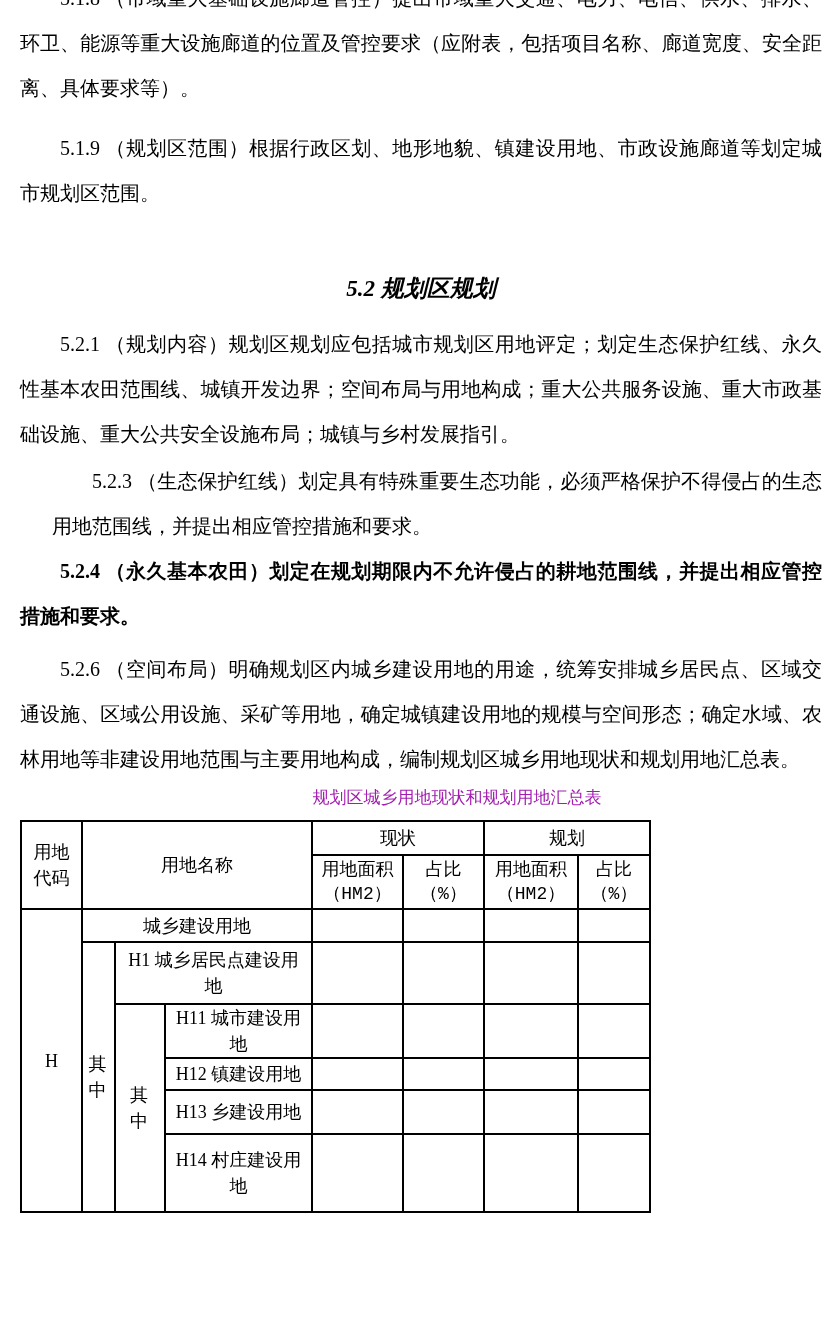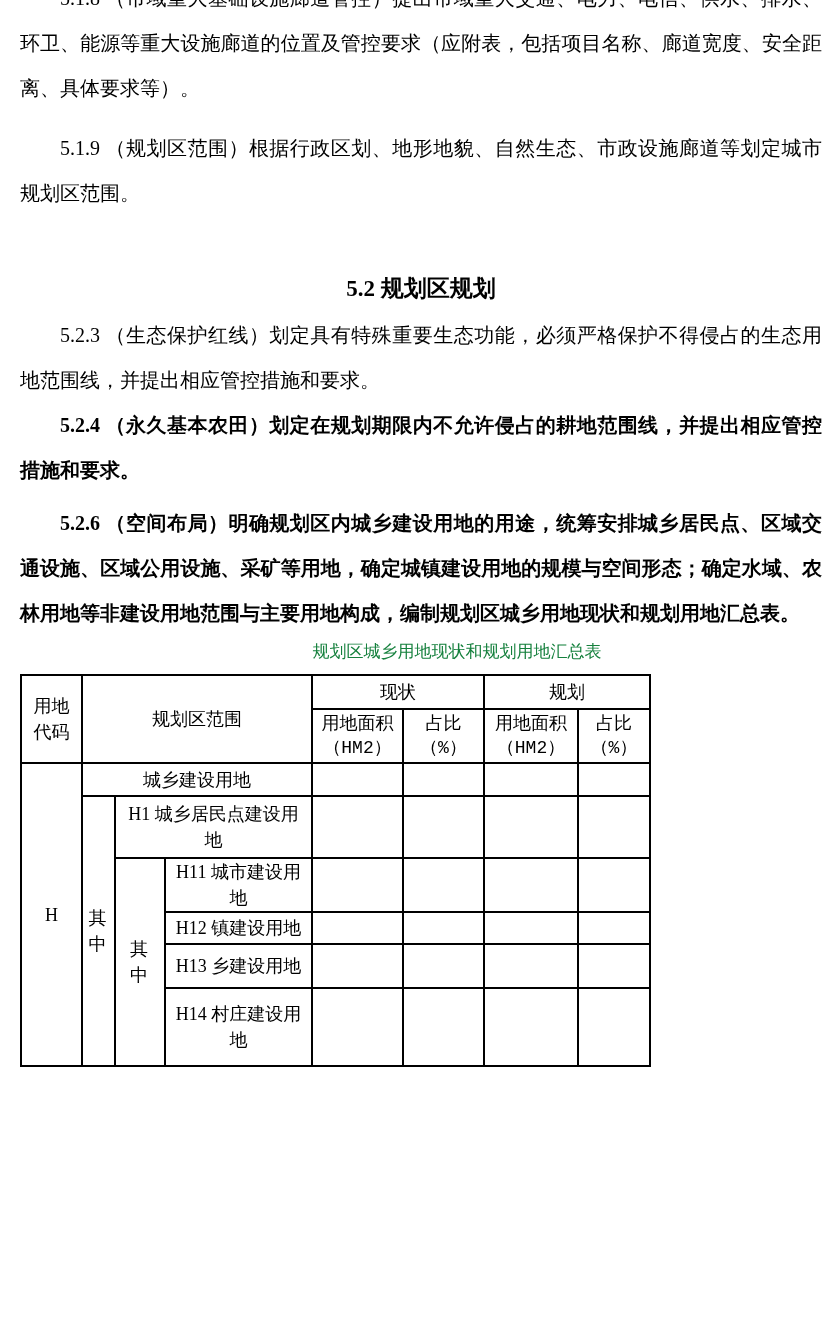--- a/index.html
+++ b/index.html
@@ -18,38 +18,39 @@
     font-size: 20px;
     line-height: 45px;
     text-align: justify;
     text-indent: 2em;
     color: #000;
   }
   p.cut-top { margin-top: -24px; }
   p.p519 { margin-top: 15px; }
   p.p521 { margin-top: 11px; }
   p.p522 { margin-top: 3px; }
-  p.p523 { margin-top: 2px; }
+  p.p523 { margin-top: 2px; margin-left: 32px; }
   p.p524 { margin-top: 0; font-weight: bold; }
   p.p525 { margin-top: 0; }
-  p.p526 { margin-top: 8px; font-weight: bold; }
+  p.p526 { margin-top: 8px; }
   h2.heading {
     margin: 50px 0 0 0;
     font-size: 23px;
     line-height: 45px;
     font-weight: bold;
     text-align: center;
     font-family: "Liberation Serif", "DejaVu Serif", serif;
+    font-style: italic;
   }
   .caption {
     margin: 2px 0 0 72px;
     font-size: 17px;
     line-height: 28px;
     text-align: center;
-    color: #15803d;
+    color: #a21caf;
   }
   table.landuse {
     margin-top: 8px;
     border-collapse: collapse;
     table-layout: fixed;
     width: 629px;
   }
   table.landuse td {
     border: 2px solid #000;
     font-size: 18px;
@@ -81,24 +82,25 @@
     text-align: left;
   }
 </style>
 </head>
 <body>
 
 <div class="page">
   <div class="content">
 
     <p class="para cut-top">5.1.8 （市域重大基础设施廊道管控）提出市域重大交通、电力、电信、供水、排水、环卫、能源等重大设施廊道的位置及管控要求（应附表，包括项目名称、廊道宽度、安全距离、具体要求等）。</p>
-    <p class="para p519">5.1.9 （规划区范围）根据行政区划、地形地貌、自然生态、市政设施廊道等划定城市规划区范围。</p>
+    <p class="para p519">5.1.9 （规划区范围）根据行政区划、地形地貌、镇建设用地、市政设施廊道等划定城市规划区范围。</p>
 
     <h2 class="heading">5.2 规划区规划</h2>
 
+    <p class="para p521">5.2.1 （规划内容）规划区规划应包括城市规划区用地评定；划定生态保护红线、永久性基本农田范围线、城镇开发边界；空间布局与用地构成；重大公共服务设施、重大市政基础设施、重大公共安全设施布局；城镇与乡村发展指引。</p>
     <p class="para p523">5.2.3 （生态保护红线）划定具有特殊重要生态功能，必须严格保护不得侵占的生态用地范围线，并提出相应管控措施和要求。</p>
     <p class="para p524">5.2.4 （永久基本农田）划定在规划期限内不允许侵占的耕地范围线，并提出相应管控措施和要求。</p>
     <p class="para p526">5.2.6 （空间布局）明确规划区内城乡建设用地的用途，统筹安排城乡居民点、区域交通设施、区域公用设施、采矿等用地，确定城镇建设用地的规模与空间形态；确定水域、农林用地等非建设用地范围与主要用地构成，编制规划区城乡用地现状和规划用地汇总表。</p>
 
     <div class="caption">规划区城乡用地现状和规划用地汇总表</div>
 
     <table class="landuse">
       <colgroup>
         <col style="width:61px">
           <col style="width:33px">
@@ -106,21 +108,21 @@
           <col style="width:147px">
         <col style="width:91px">
           <col style="width:81px">
           <col style="width:94px">
           <col style="width:72px">
       </colgroup>
       <tbody>
         <tr class="hrow1">
           <td rowspan="2">用地
 代码</td>
-          <td rowspan="2" colspan="3">规划区范围</td>
+          <td rowspan="2" colspan="3">用地名称</td>
           <td colspan="2">现状</td>
           <td colspan="2">规划</td>
         </tr>
         <tr class="hrow2">
           <td>用地面积
 （HM2）</td>
           <td>占比
 （%）</td>
           <td>用地面积
 （HM2）</td>

